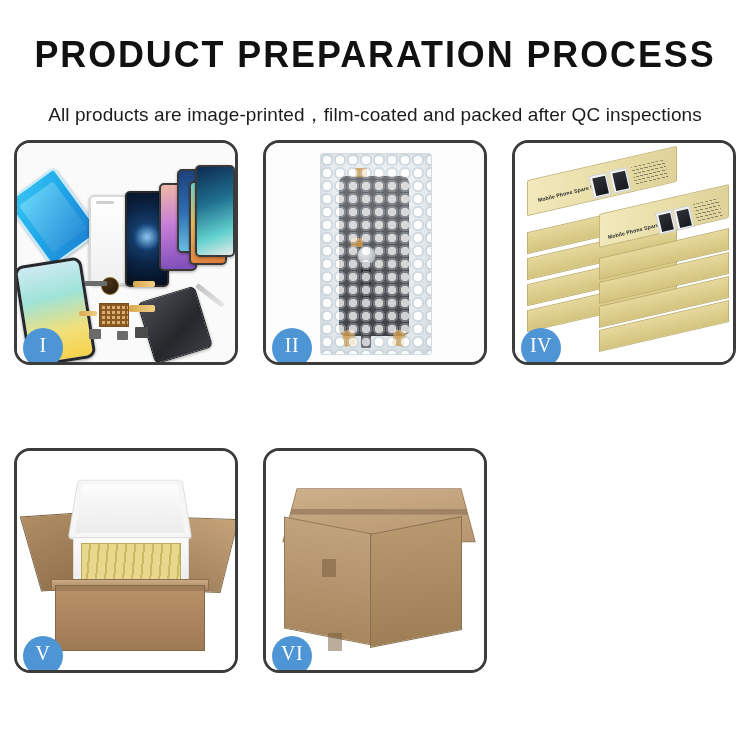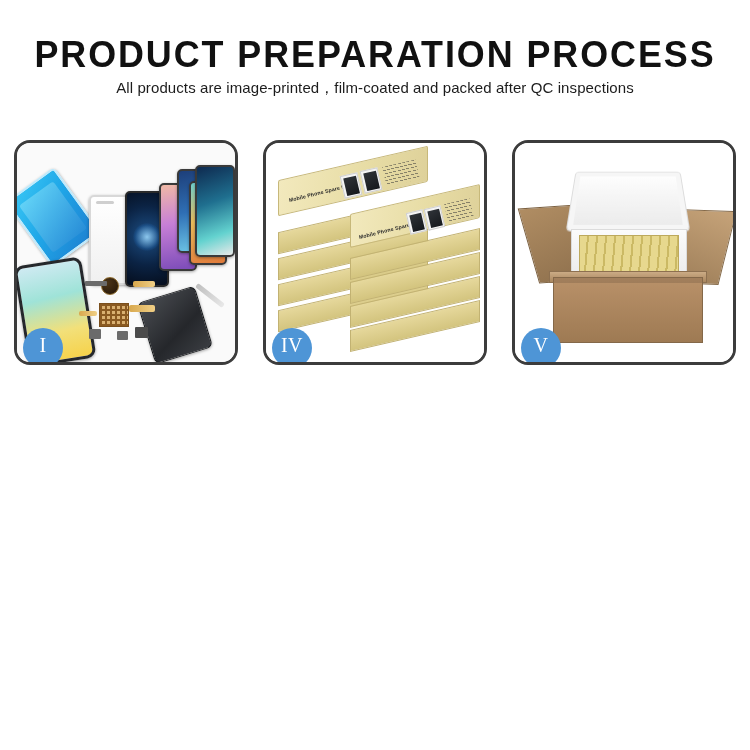--- a/index.html
+++ b/index.html
@@ -23,23 +23,23 @@
   #title {
     font-family: "Liberation Sans", sans-serif;
     font-size: 37px;
     font-weight: 700;
     letter-spacing: 2.0px;
     color: #111111;
     line-height: 1.05;
     transform: scaleX(0.97);
   }
   #subtitle {
-    margin-top: 4px;
+    margin-top: 27px;
     font-family: "Liberation Sans", sans-serif;
-    font-size: 15px;
+    font-size: 19px;
     font-weight: 400;
     color: #1c1c1c;
     letter-spacing: 0.1px;
   }
 
   
   #grid {
     position: absolute;
     left: 14px;
     top: 140px;
@@ -445,20 +445,35 @@
         <div class="chip" style="left:100px;top:188px;width:11px;height:9px;"></div>
         <div class="chip" style="left:118px;top:184px;width:13px;height:11px;background:#4b4b4b;"></div>
         <div class="flex-cable" style="left:116px;top:138px;width:22px;height:6px;"></div>
         <div class="flex-cable" style="left:62px;top:168px;width:18px;height:5px;"></div>
         <div class="flex-cable" style="left:112px;top:162px;width:26px;height:7px;"></div>
         <div class="tweezer"></div>
       </div>
       <div class="badge">I</div>
     </div>
 
+    <div class="card">
+      <div class="photo scene-bubble">
+        <div class="bubble-bag">
+          <div class="bb-screen"></div>
+          <div class="bb-conn"></div>
+          <div class="bb-flex"></div>
+          <div class="bb-tape" style="left:34px;top:14px;"></div>
+          <div class="bb-tape" style="left:30px;top:84px;"></div>
+          <div class="bb-tape" style="left:22px;top:176px;height:16px;transform:rotate(-12deg);"></div>
+          <div class="bb-tape" style="left:72px;top:176px;height:16px;transform:rotate(10deg);"></div>
+          <div class="bb-overlay"></div>
+        </div>
+      </div>
+      <div class="badge">II</div>
+    </div>
 
 
     <div class="card">
       <div class="photo scene-stack">
         <div class="st-layer" style="top:150px;"></div>
         <div class="st-layer" style="top:124px;"></div>
         <div class="st-layer" style="top:98px;"></div>
         <div class="st-layer" style="top:72px;"></div>
         <div class="st-layer-r" style="top:172px;"></div>
         <div class="st-layer-r" style="top:148px;"></div>
@@ -495,15 +510,25 @@
         <div class="c5-flapR"></div>
         <div class="c5-foamlid"></div>
         <div class="c5-foambox"></div>
         <div class="c5-inner"></div>
         <div class="c5-rim"></div>
         <div class="c5-front"></div>
       </div>
       <div class="badge">V</div>
     </div>
 
+    <div class="card">
+      <div class="photo scene-sealed">
+        <div class="c6-top"></div>
+        <div class="c6-left"></div>
+        <div class="c6-right"></div>
+        <div class="c6-tape1"></div>
+        <div class="c6-tape2"></div>
+      </div>
+      <div class="badge">VI</div>
+    </div>
 
   </div>
 </div>
 
 </body></html>

